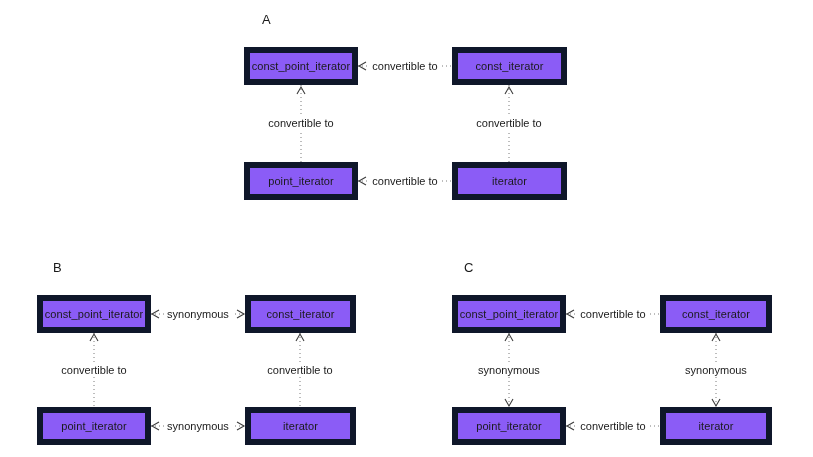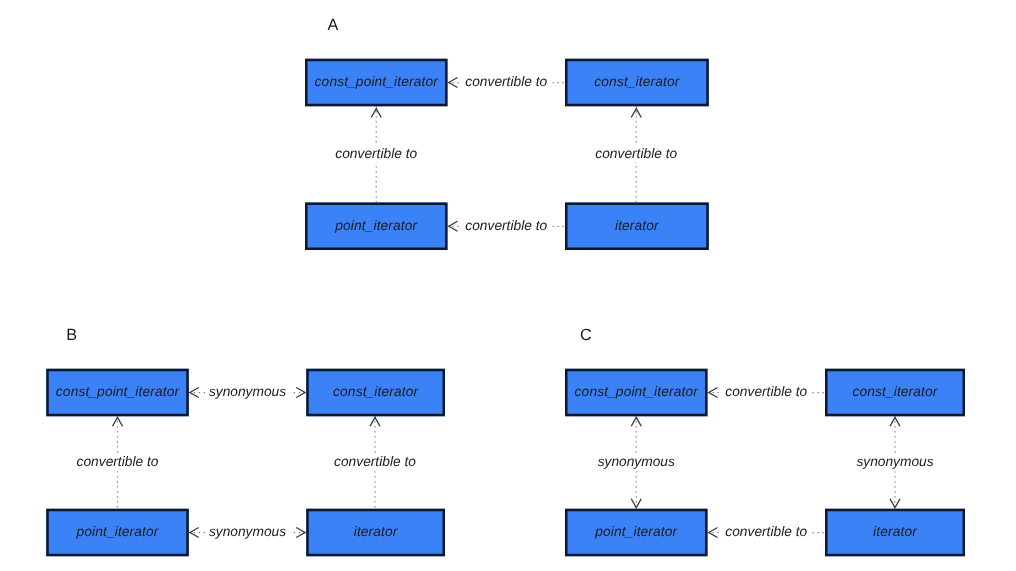--- a/index.html
+++ b/index.html
@@ -12,38 +12,36 @@
     color: #1a1a1a;
     overflow: hidden;
   }
   #edges { position: absolute; left: 0; top: 0; }
   #edges .dotline { stroke: #7a7a7a; stroke-width: 1; stroke-dasharray: 1,3; fill: none; }
   #edges .head    { stroke: #3d3d3d; stroke-width: 1.1; fill: none; }
   .box {
     position: absolute;
     height: 38px;
     box-sizing: border-box;
-    border: 2px solid #0f172a;
-    background: #3b82f6;
+    border: 6px solid #0f172a;
+    background: #8b5cf6;
     display: flex;
     align-items: center;
     justify-content: center;
     font-size: 11px;
     letter-spacing: 0.1px;
-    font-style: italic;
   }
   .edge-label {
     position: absolute;
     transform: translate(-50%, -50%);
     background: #ffffff;
     padding: 0 3px;
     font-size: 11px;
     white-space: nowrap;
     line-height: 14px;
-    font-style: italic;
   }
   .dlabel {
     position: absolute;
     font-size: 13px;
     line-height: 15px;
   }
 </style>
 </head>
 <body>
 

